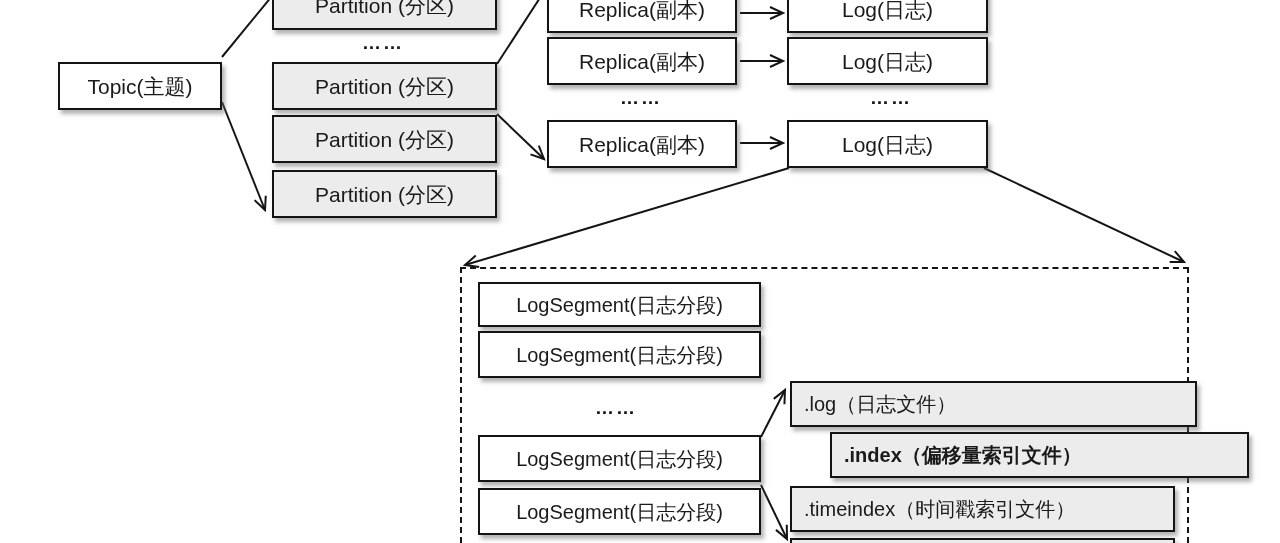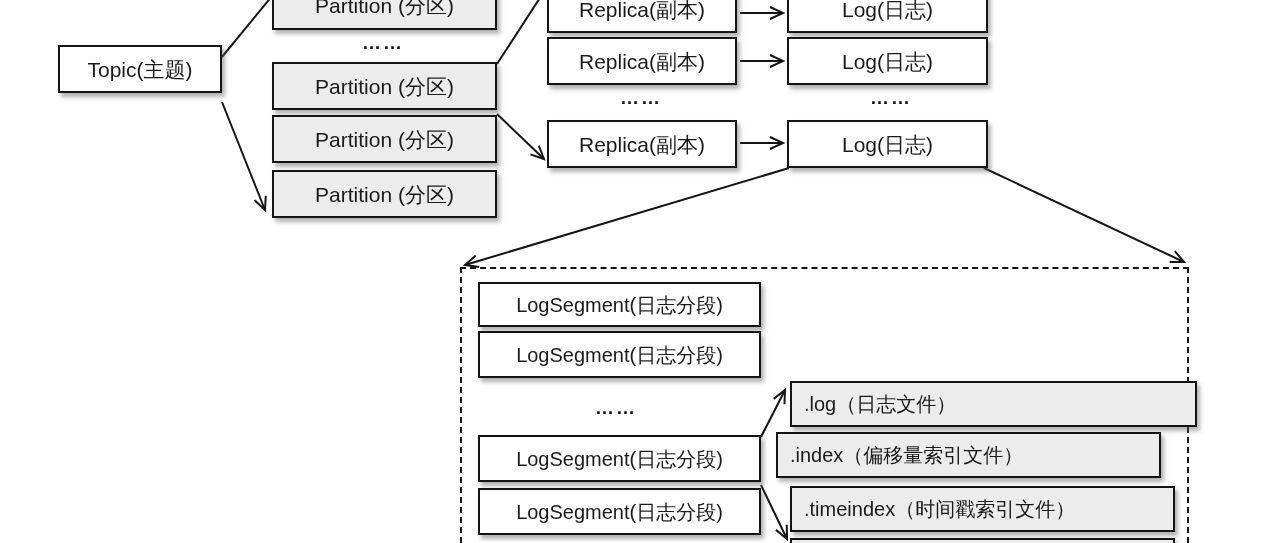--- a/index.html
+++ b/index.html
@@ -27,38 +27,38 @@
   .bx{
     position:absolute;z-index:3;
     display:flex;align-items:center;justify-content:center;
     border:2.5px solid var(--line);
     background:var(--box-white);
     box-shadow:3px 4px 4px rgba(105,105,105,.5);
     font-size:21px;line-height:1;white-space:nowrap;
     box-sizing:border-box;
   }
   .gray{background:var(--box-gray);}
-  .topic{left:58px;top:45px;width:164px;height:48px;}
+  .topic{left:58px;top:62px;width:164px;height:48px;}
   .p1{left:272px;top:-19px;width:225px;height:49px;}
   .p2{left:272px;top:62px;width:225px;height:48px;}
   .p3{left:272px;top:115px;width:225px;height:48px;}
   .p4{left:272px;top:170px;width:225px;height:48px;}
   .r1{left:547px;top:-15px;width:190px;height:48px;}
   .r2{left:547px;top:37px;width:190px;height:48px;}
   .r3{left:547px;top:120px;width:190px;height:48px;}
   .l1{left:787px;top:-15px;width:201px;height:48px;}
   .l2{left:787px;top:37px;width:201px;height:48px;}
   .l3{left:787px;top:120px;width:201px;height:48px;}
   .s1{left:478px;top:282px;width:283px;height:45px;font-size:20px;}
   .s2{left:478px;top:331px;width:283px;height:47px;font-size:20px;}
   .s3{left:478px;top:435px;width:283px;height:47px;font-size:20px;}
   .s4{left:478px;top:488px;width:283px;height:47px;font-size:20px;}
   .file{justify-content:flex-start;padding-left:12px;font-size:20px;}
   .f1{left:790px;top:381px;width:407px;height:46px;}
-  .f2{left:776px;top:432px;width:385px;height:46px;}
+  .f2{left:830px;top:432px;width:419px;height:46px;font-weight:bold;}
   .f3{left:790px;top:486px;width:385px;height:46px;}
   .f4{left:790px;top:538px;width:385px;height:44px;}
   .dots{
     position:absolute;z-index:3;
     transform:translateX(-50%);
     font-size:19px;font-weight:700;letter-spacing:2px;
     line-height:1;color:#111;white-space:nowrap;
   }
   .dp{left:383px;top:33px;}
   .dr{left:641px;top:88px;}

